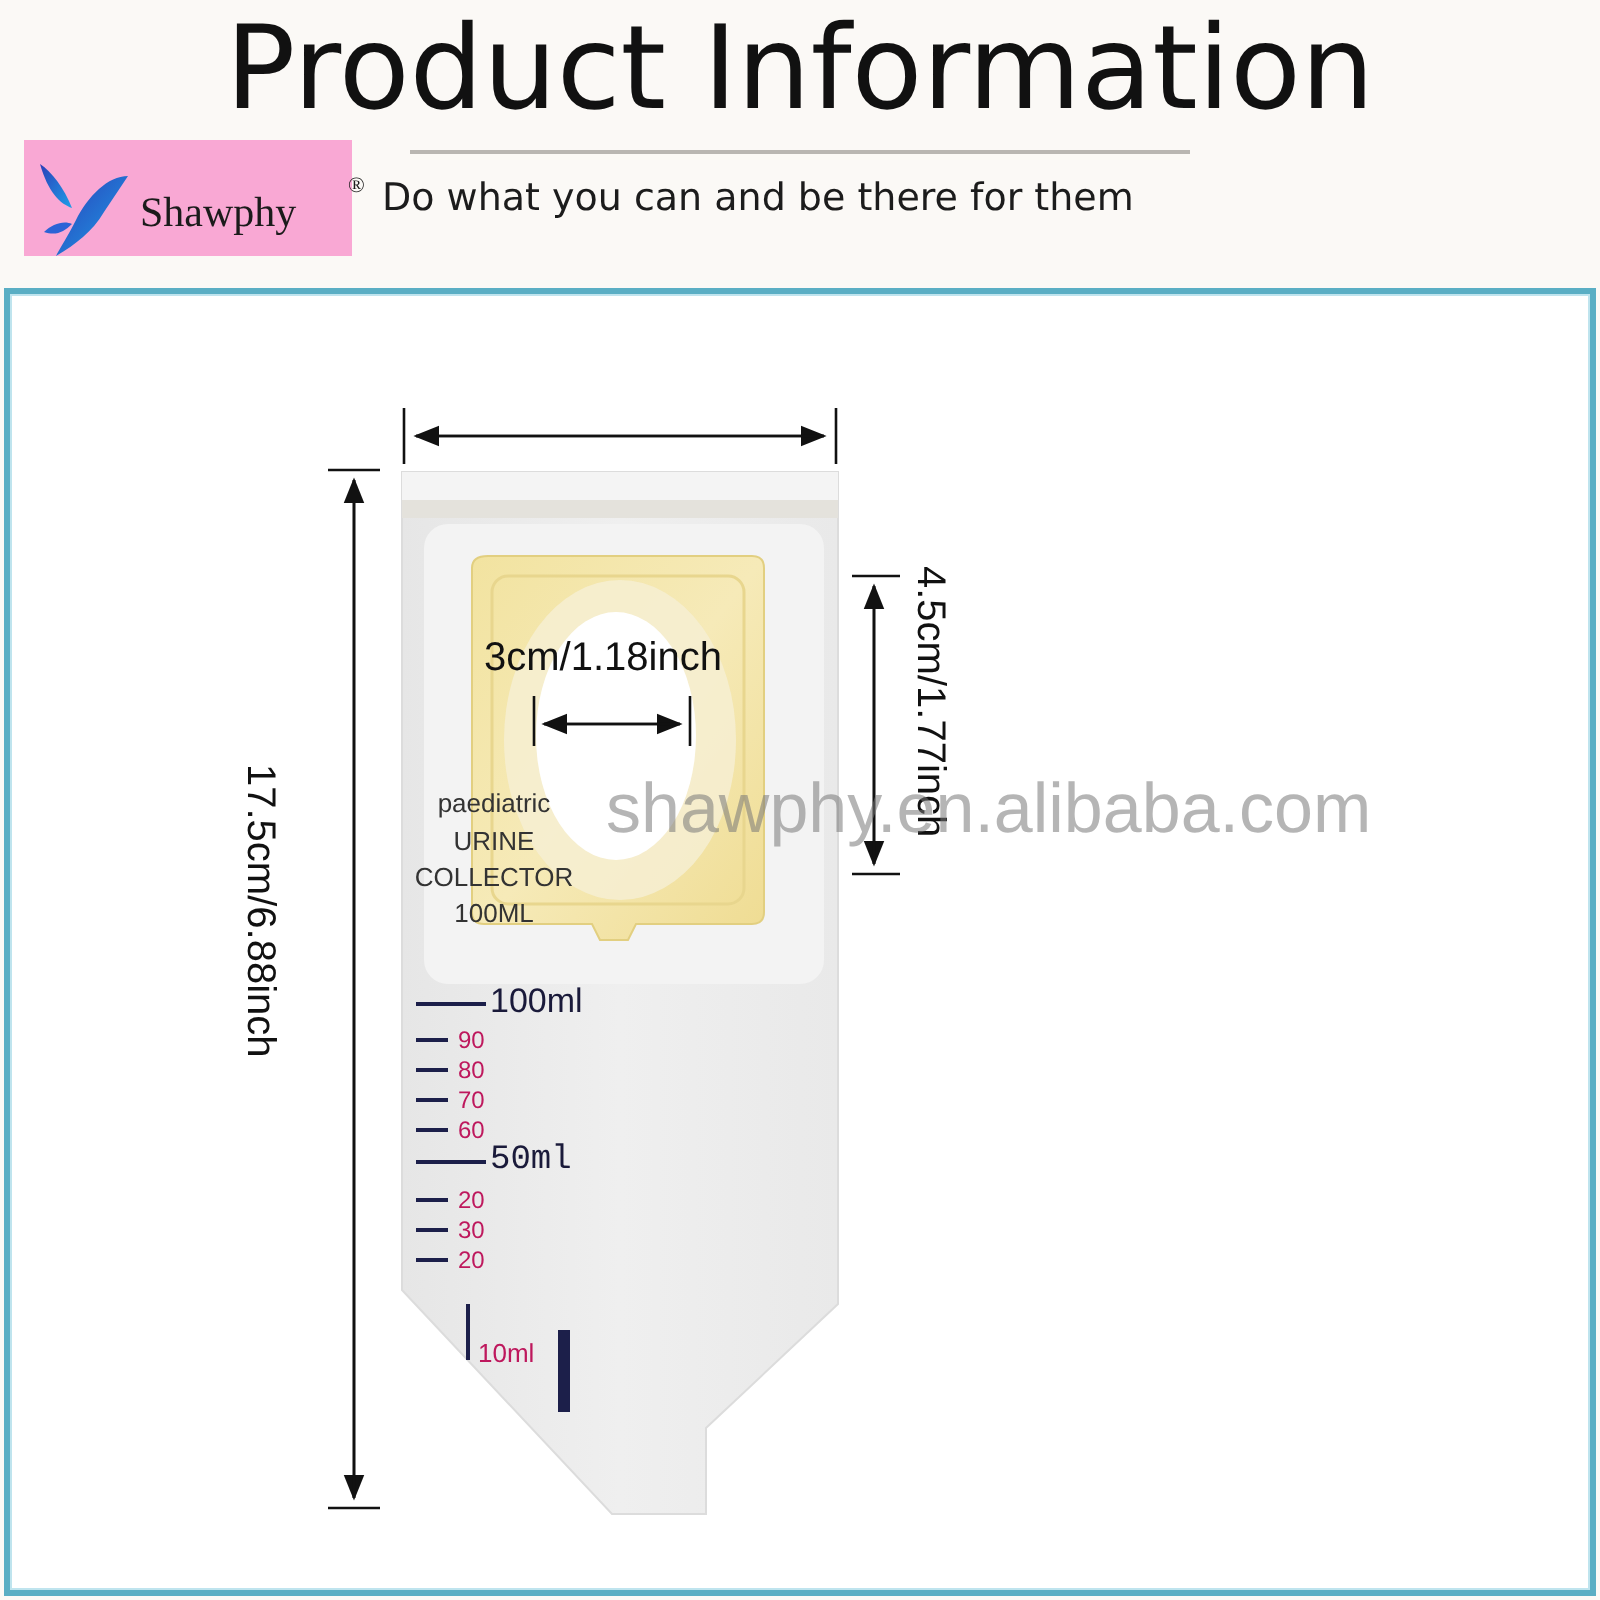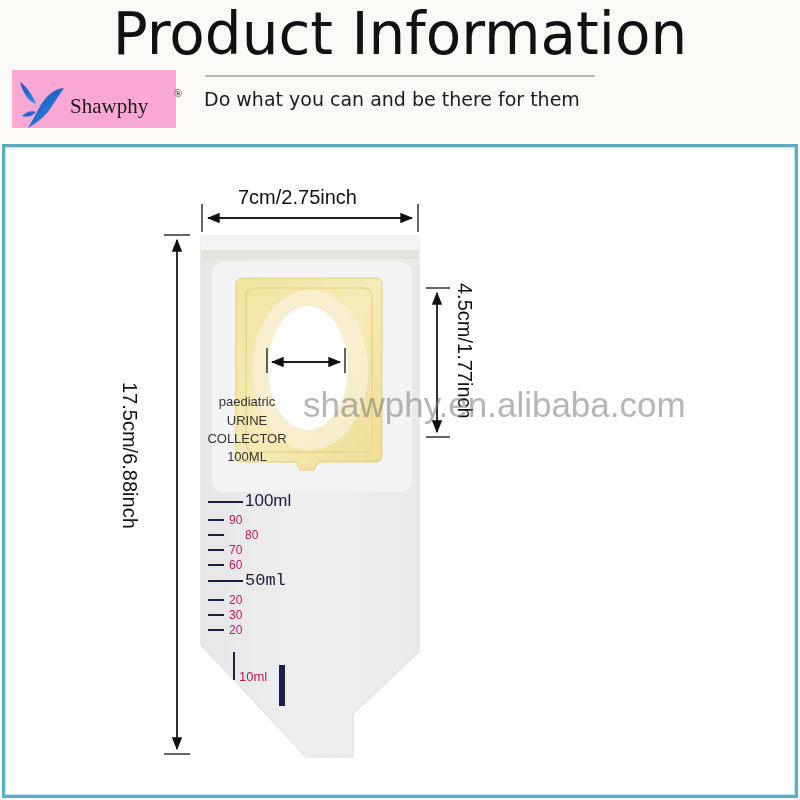--- a/index.html
+++ b/index.html
@@ -22,21 +22,21 @@
     .logo-mark { position: absolute; left: 4px; top: 6px; width: 54px; height: 54px; }
     .logo-text {
       position: absolute; left: 58px; top: 24px;
       font-family: "Liberation Serif", serif; font-size: 21px; color: #1b1b1b;
     }
     .logo-reg {
       position: absolute; left: 162px; top: 17px;
       font-family: "Liberation Serif", serif; font-size: 11px; color: #1b1b1b;
     }
     .tagline {
-      position: absolute; left: 204px; top: 88px;
+      position: absolute; left: 191px; top: 88px;
       font-family: "DejaVu Sans", sans-serif; font-size: 19px; color: #1c1c1c;
     }
     .frame {
       position: absolute; left: 2px; top: 144px; width: 790px; height: 648px;
       border: 3px solid #5aaec4; background: #ffffff;
       box-shadow: inset 0 0 0 1px #bfe4ee;
     }
     .figure { position: absolute; left: 0; top: 0; width: 800px; height: 800px; }
     .dim-text {
       position: absolute; font-size: 20px; color: #111; white-space: nowrap;
@@ -142,32 +142,32 @@
       <line x1="208" y1="565" x2="224" y2="565"></line>
       <line x1="208" y1="581" x2="243" y2="581"></line>
       <line x1="208" y1="600" x2="224" y2="600"></line>
       <line x1="208" y1="615" x2="224" y2="615"></line>
       <line x1="208" y1="630" x2="224" y2="630"></line>
       <line x1="234" y1="652" x2="234" y2="680"></line>
     </g>
     <rect x="279" y="665" width="6" height="41" fill="#1c1f4a"></rect>
   </svg>
 
-  <div class="dim-text" style="left:238px;top:186px;">7cm/2.75inch</div>
+  <div class="pad-text" style="left:242px;top:318px;">3cm/1.18inch</div>
   <div class="dim-rot" style="left:141px;top:382px;transform:rotate(90deg);">17.5cm/6.88inch</div>
   <div class="dim-rot" style="left:476px;top:283px;transform:rotate(90deg);">4.5cm/1.77inch</div>
 
   <div class="label-line" style="left:202px;top:394px;text-align:center;">paediatric</div>
   <div class="label-line" style="left:202px;top:413px;">URINE</div>
   <div class="label-line" style="left:202px;top:431px;">COLLECTOR</div>
   <div class="label-line" style="left:202px;top:449px;">100ML</div>
 
   <div class="grad-major" style="left:245px;top:491px;">100ml</div>
   <div class="grad-minor" style="left:229px;top:513px;">90</div>
-  <div class="grad-minor" style="left:229px;top:528px;margin-left:16px;">80</div>
+  <div class="grad-minor" style="left:229px;top:528px;">80</div>
   <div class="grad-minor" style="left:229px;top:543px;">70</div>
   <div class="grad-minor" style="left:229px;top:558px;">60</div>
   <div class="grad-major" style="left:245px;top:571px;font-family:Liberation Mono, monospace;">50ml</div>
   <div class="grad-minor" style="left:229px;top:593px;">20</div>
   <div class="grad-minor" style="left:229px;top:608px;">30</div>
   <div class="grad-minor" style="left:229px;top:623px;">20</div>
   <div class="grad-minor" style="left:239px;top:669px;font-size:13px;">10ml</div>
 
   <div class="watermark">shawphy.en.alibaba.com</div>
 </div>

